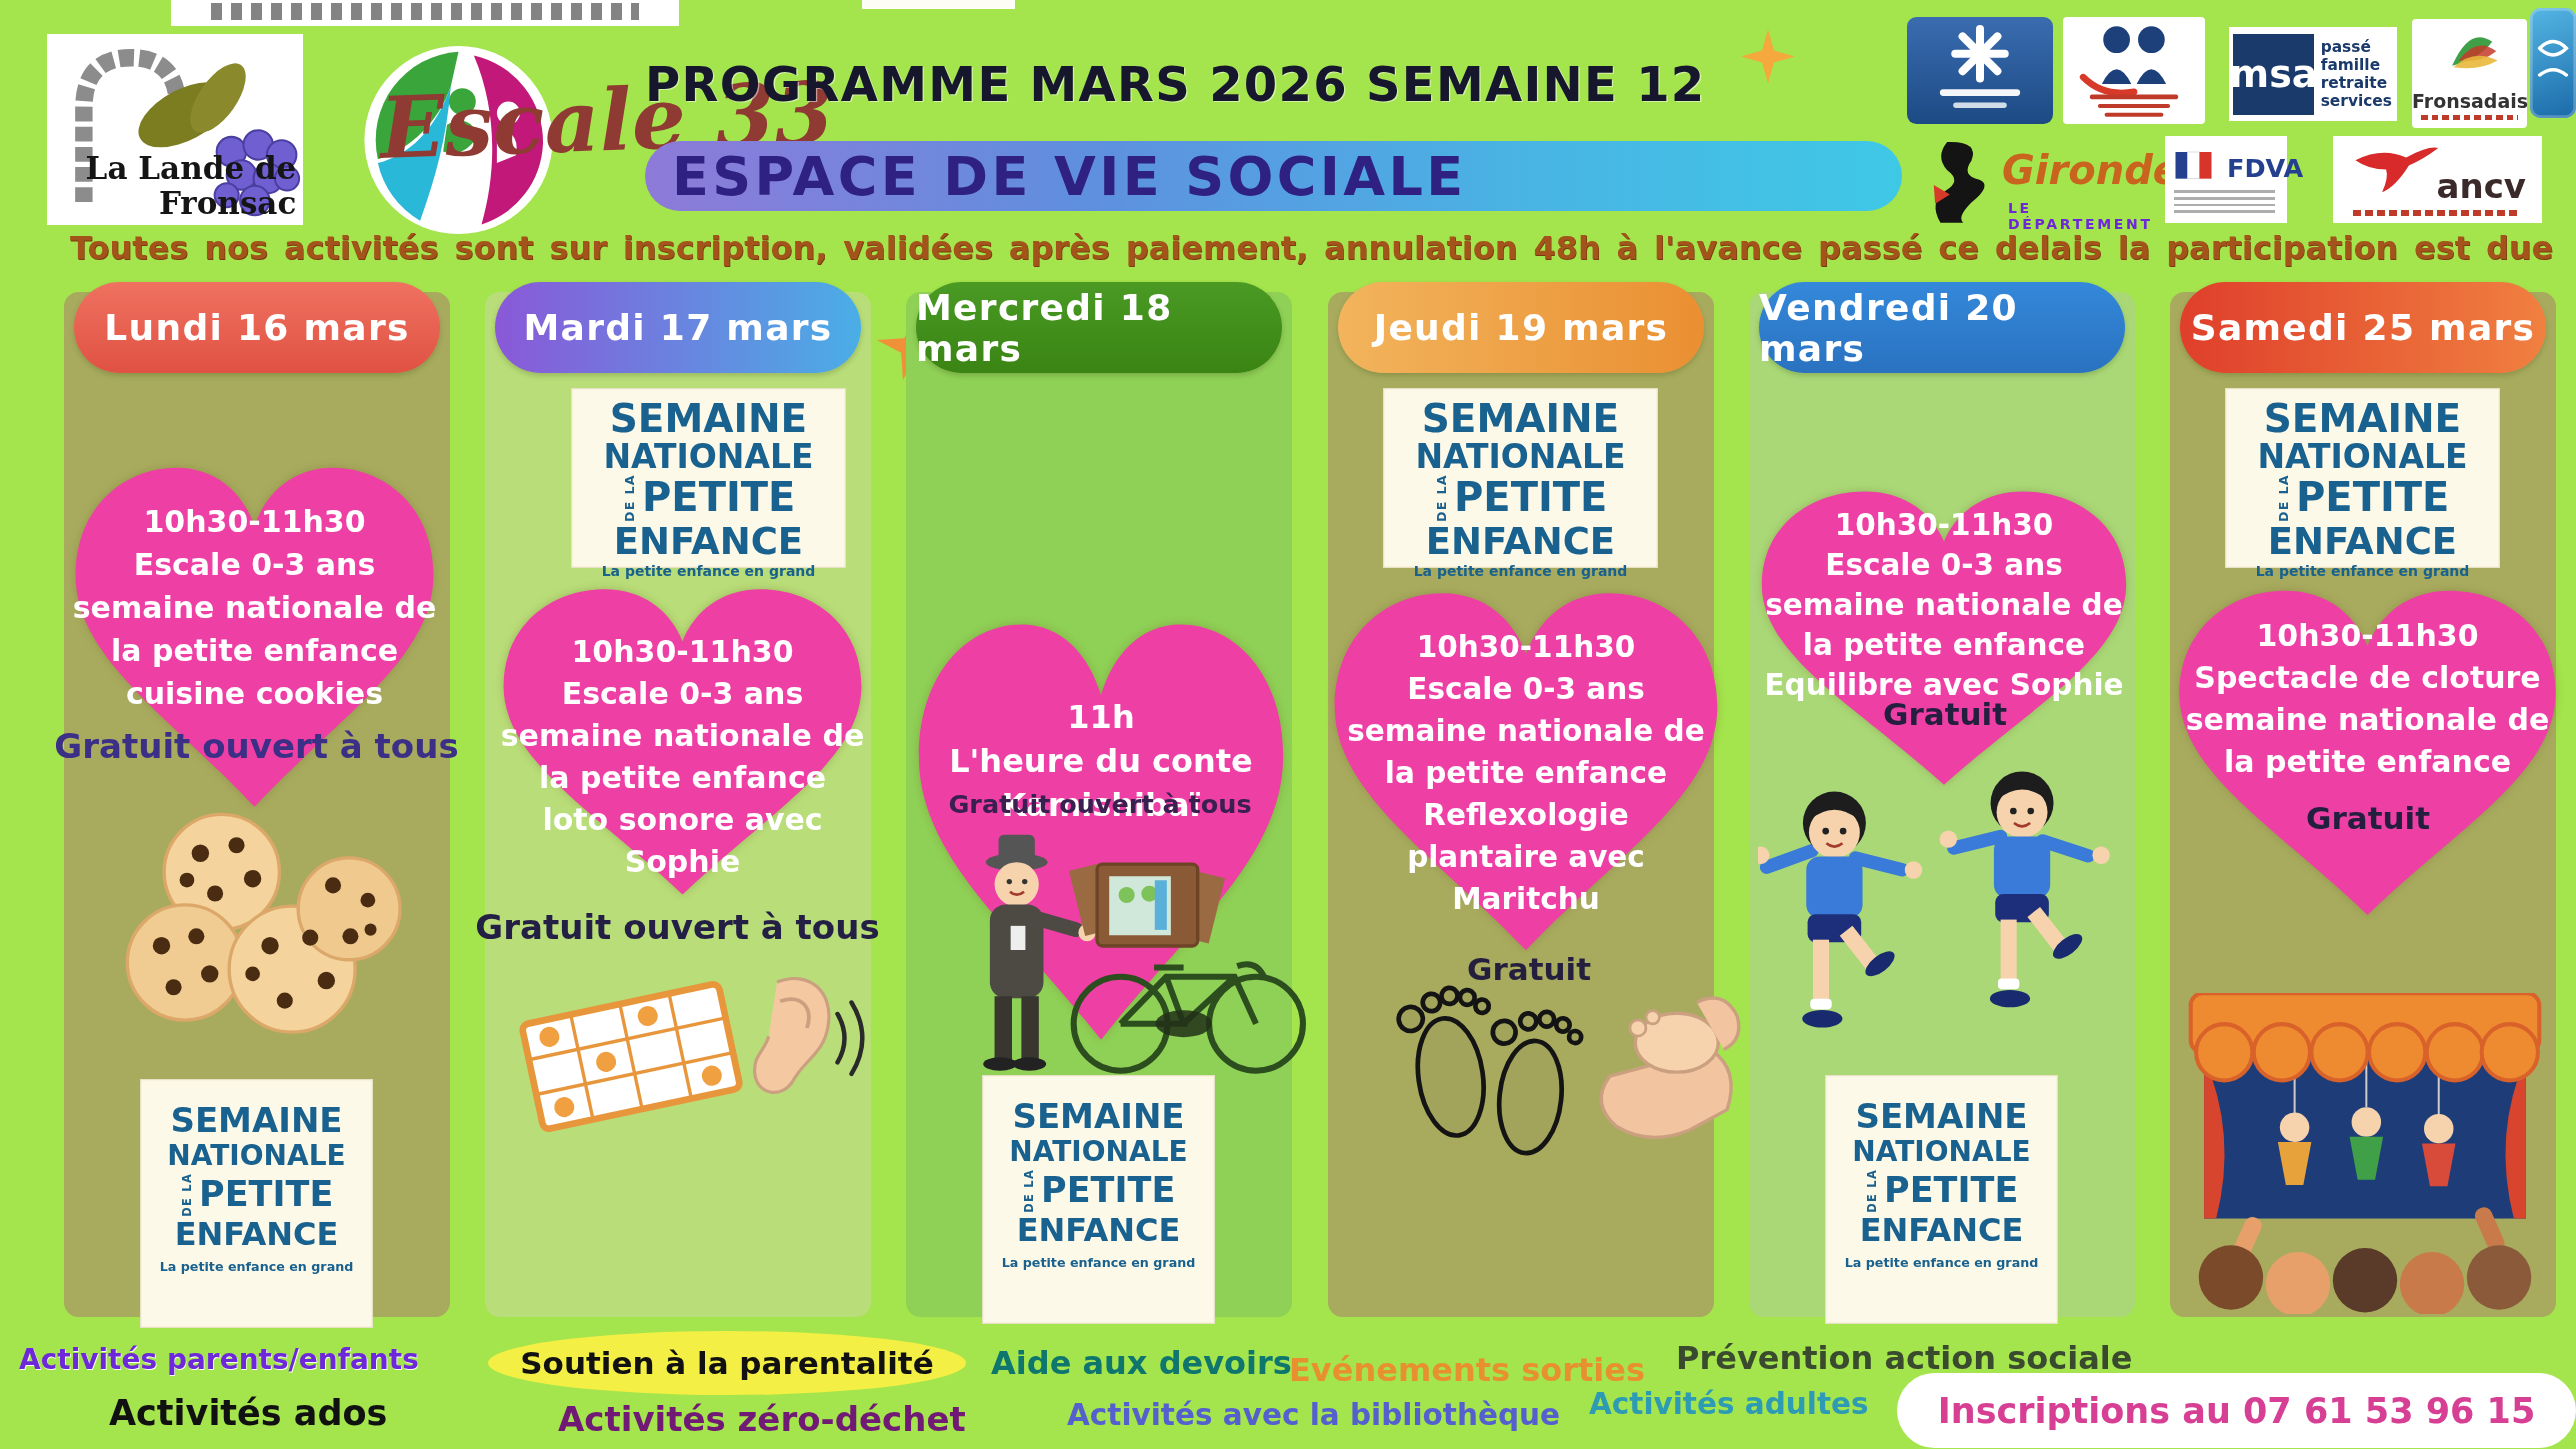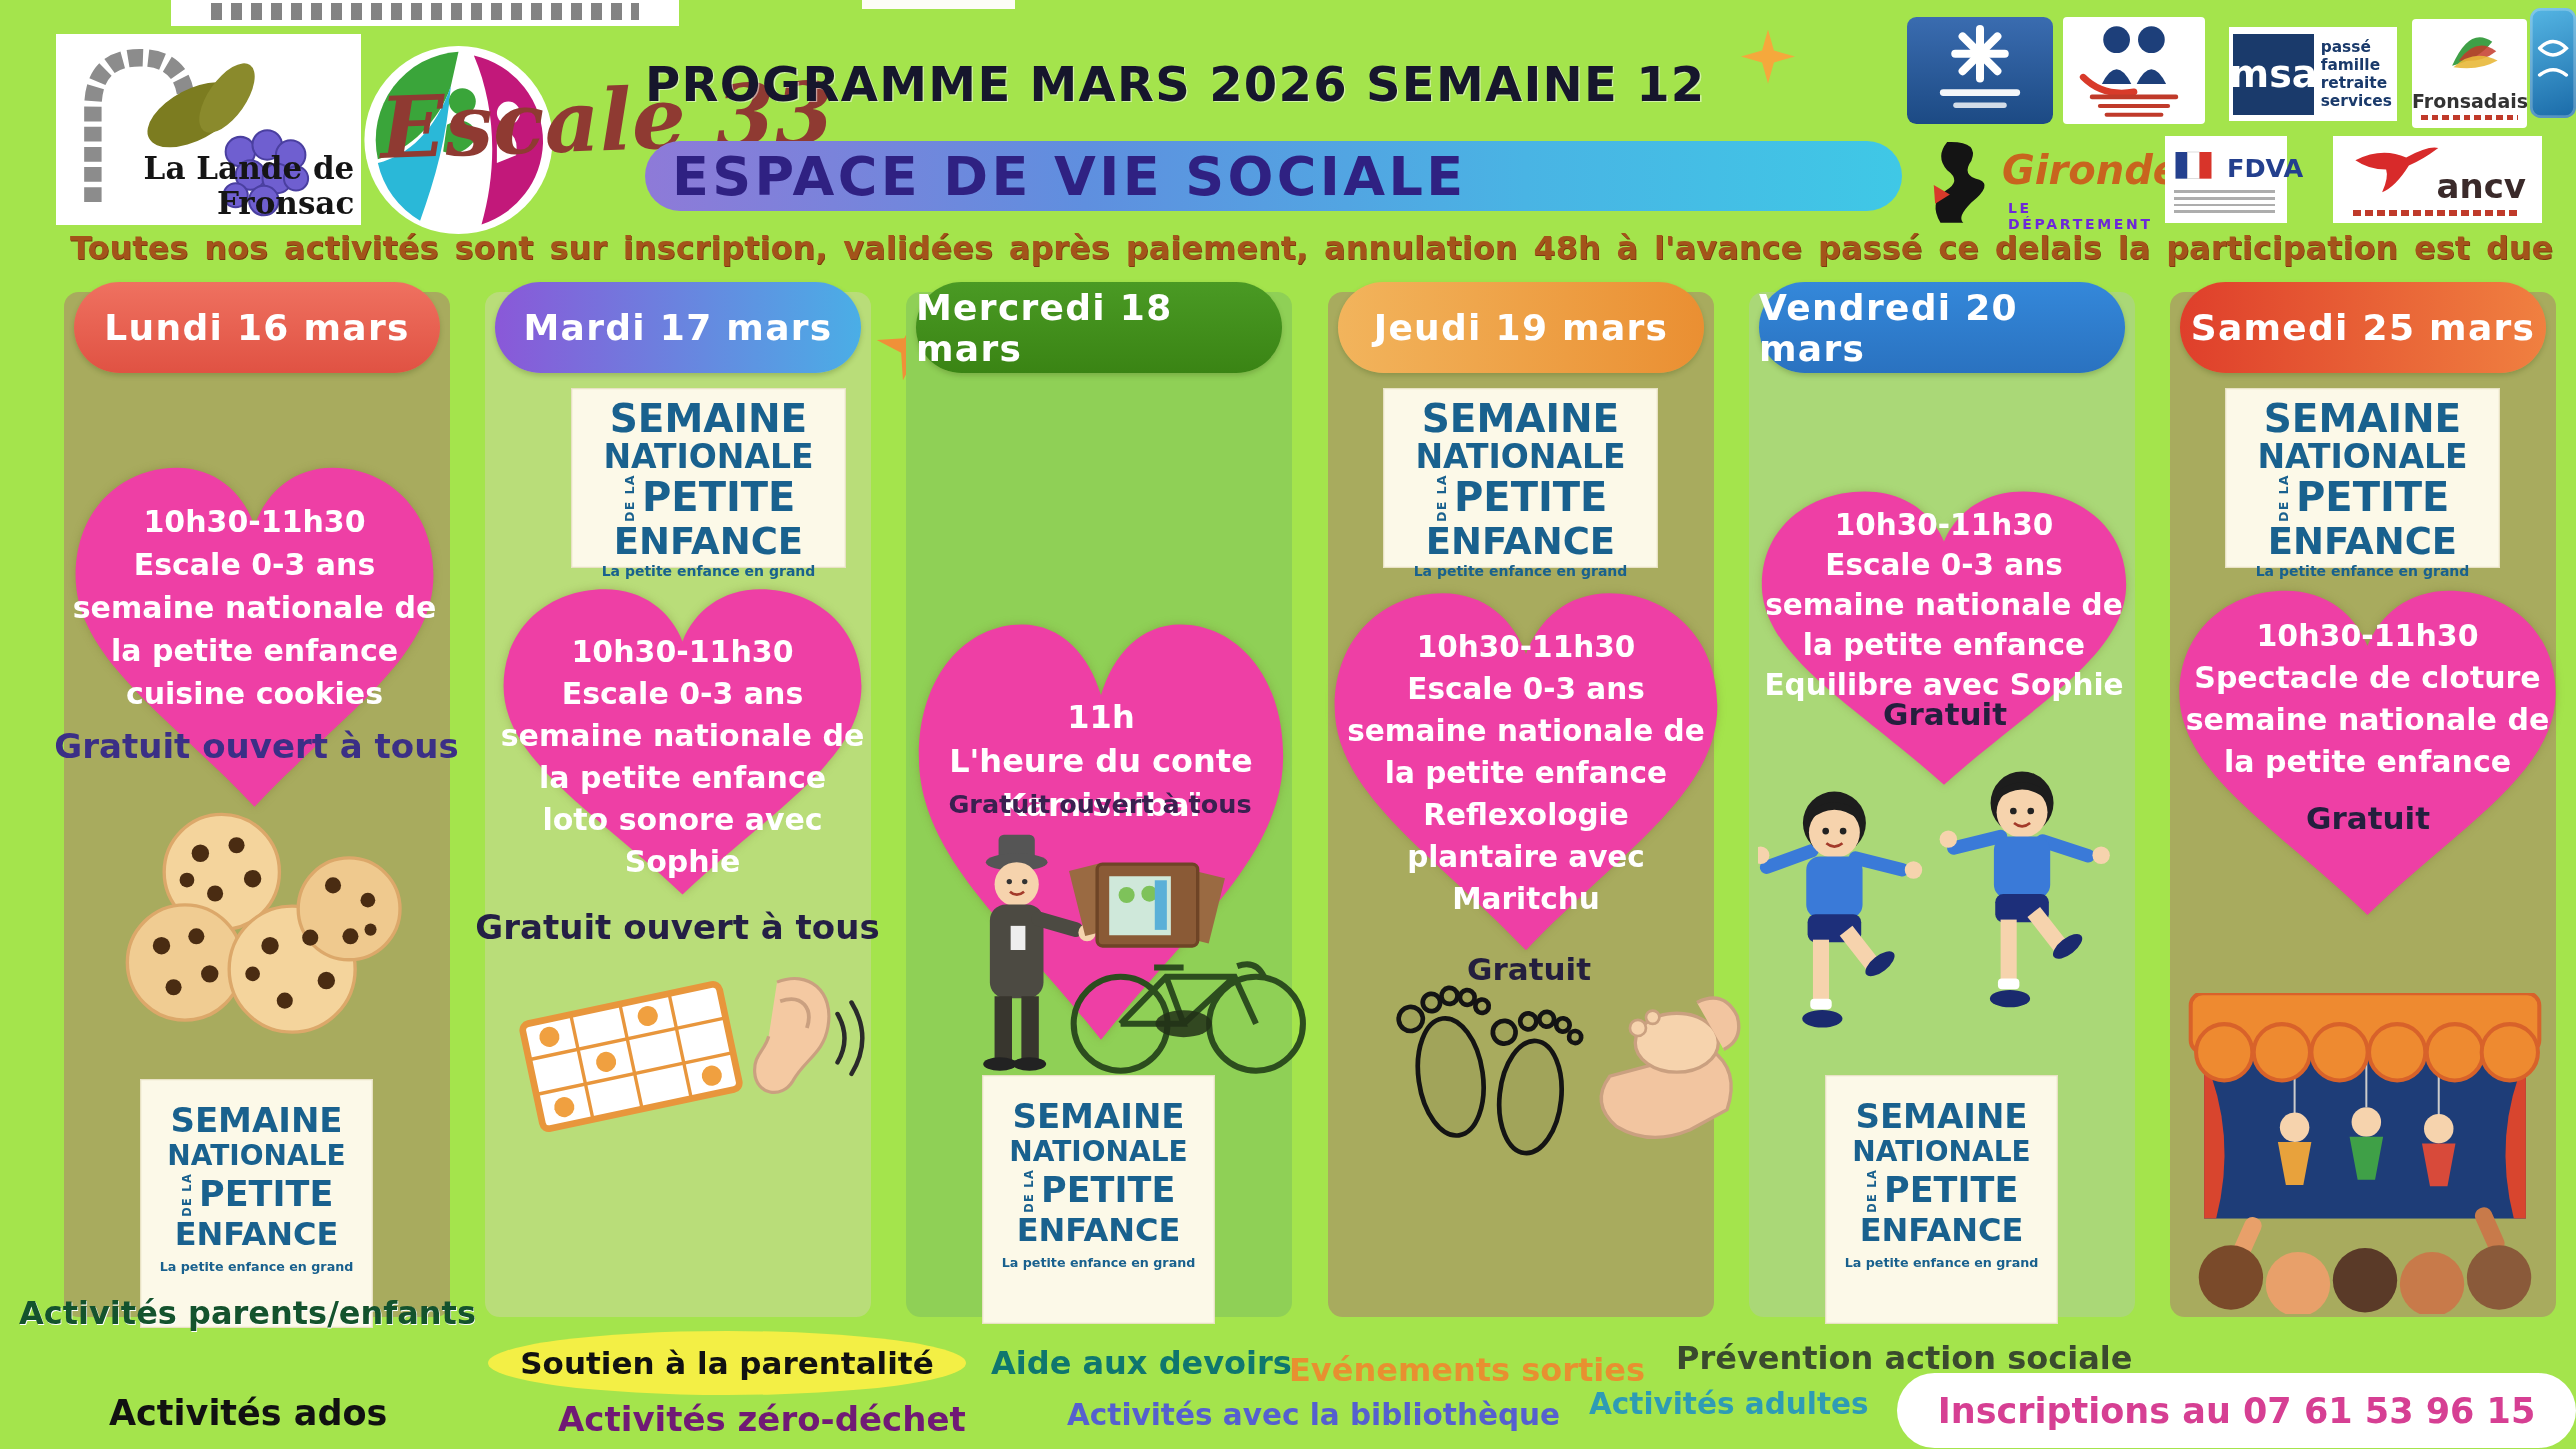--- a/index.html
+++ b/index.html
@@ -6,21 +6,21 @@
   .stage{position:relative;width:2576px;height:1450px;background:#a4e44c;overflow:hidden;
          font-family:"DejaVu Sans",sans-serif;font-weight:bold;}
   .abs{position:absolute;}
 
   
   .banA{left:171px;top:0;width:508px;height:25.5px;background:#fff;}
   .banA .streaks{margin:2.7px 40px 0 40px;height:17.4px;opacity:.75;
     background:repeating-linear-gradient(90deg,#5a5a5a 0 10.7px,#fff 10.7px 20px);}
   .banB{left:862px;top:0;width:153px;height:9.4px;background:#fdfdf6;}
 
-  .lande{left:56px;top:34px;width:305px;height:191px;background:#fff;}
+  .lande{left:47px;top:34px;width:256px;height:191px;background:#fff;}
   .lande svg{position:absolute;left:0;top:0;}
   .lande .txt{position:absolute;right:6.7px;bottom:4px;text-align:right;color:#151515;
     font-family:"DejaVu Serif",serif;font-size:31px;line-height:35px;}
   .ecirc{left:358px;top:44px;width:201px;height:192px;}
   .script{left:380px;top:70px;font-family:"DejaVu Serif",serif;font-style:italic;
     font-size:85px;color:#8f3a32;transform:rotate(-2deg);white-space:nowrap;}
   .title{left:645px;top:56px;font-size:48px;color:#16162c;letter-spacing:1.3px;white-space:nowrap;
     text-shadow:1.3px 1.3px 0 rgba(255,255,255,.5);}
   .evs{left:645px;top:141px;width:1230px;height:70px;border-radius:40px;display:flex;align-items:center;
     background:linear-gradient(90deg,#8e7ad8 0%,#5f8fdf 35%,#49b4e4 70%,#3fc8e6 100%);
@@ -116,21 +116,21 @@
   .sn-bottom .dela{font-size:11.4px;}
   .sn-bottom .tag{font-size:12.7px;margin-top:6.7px;}
   .sn2{left:571px;} .sn4{left:1383px;} .sn6{left:2225px;}
   .sn1{left:140px;top:1079px;} .sn3{left:982px;top:1075px;} .sn5{left:1825px;top:1075px;}
 
   
   .illus{position:absolute;}
 
   
   .lg{position:absolute;white-space:nowrap;}
-  .lg1{left:19px;top:1294px;font-size:32px;color:#14532d;text-shadow:0.7px 0.7px 0 #fff;}
+  .lg1{left:19px;top:1343px;font-size:28px;color:#6d28d9;text-shadow:0.7px 0.7px 0 #fff;}
   .lg2{left:488px;top:1331px;width:478px;height:64px;background:#f3ef45;border-radius:50%;
       display:flex;align-items:center;justify-content:center;font-size:31px;color:#111;}
   .lg3{left:991px;top:1344px;font-size:32px;color:#0f766e;}
   .lg4{left:1289px;top:1351px;font-size:32px;color:#e89030;}
   .lg5{left:1676px;top:1339px;font-size:32px;color:#3a4a2e;}
   .lg6{left:109px;top:1393px;font-size:35px;color:#111;}
   .lg7{left:558px;top:1399px;font-size:34px;color:#701a75;}
   .lg8{left:1067px;top:1398px;font-size:29.5px;color:#5560cf;}
   .lg9{left:1589px;top:1387px;font-size:29.5px;color:#2e9bb5;}
   .insc{left:1897px;top:1373px;width:679px;height:75px;background:#fff;border-radius:40px;

